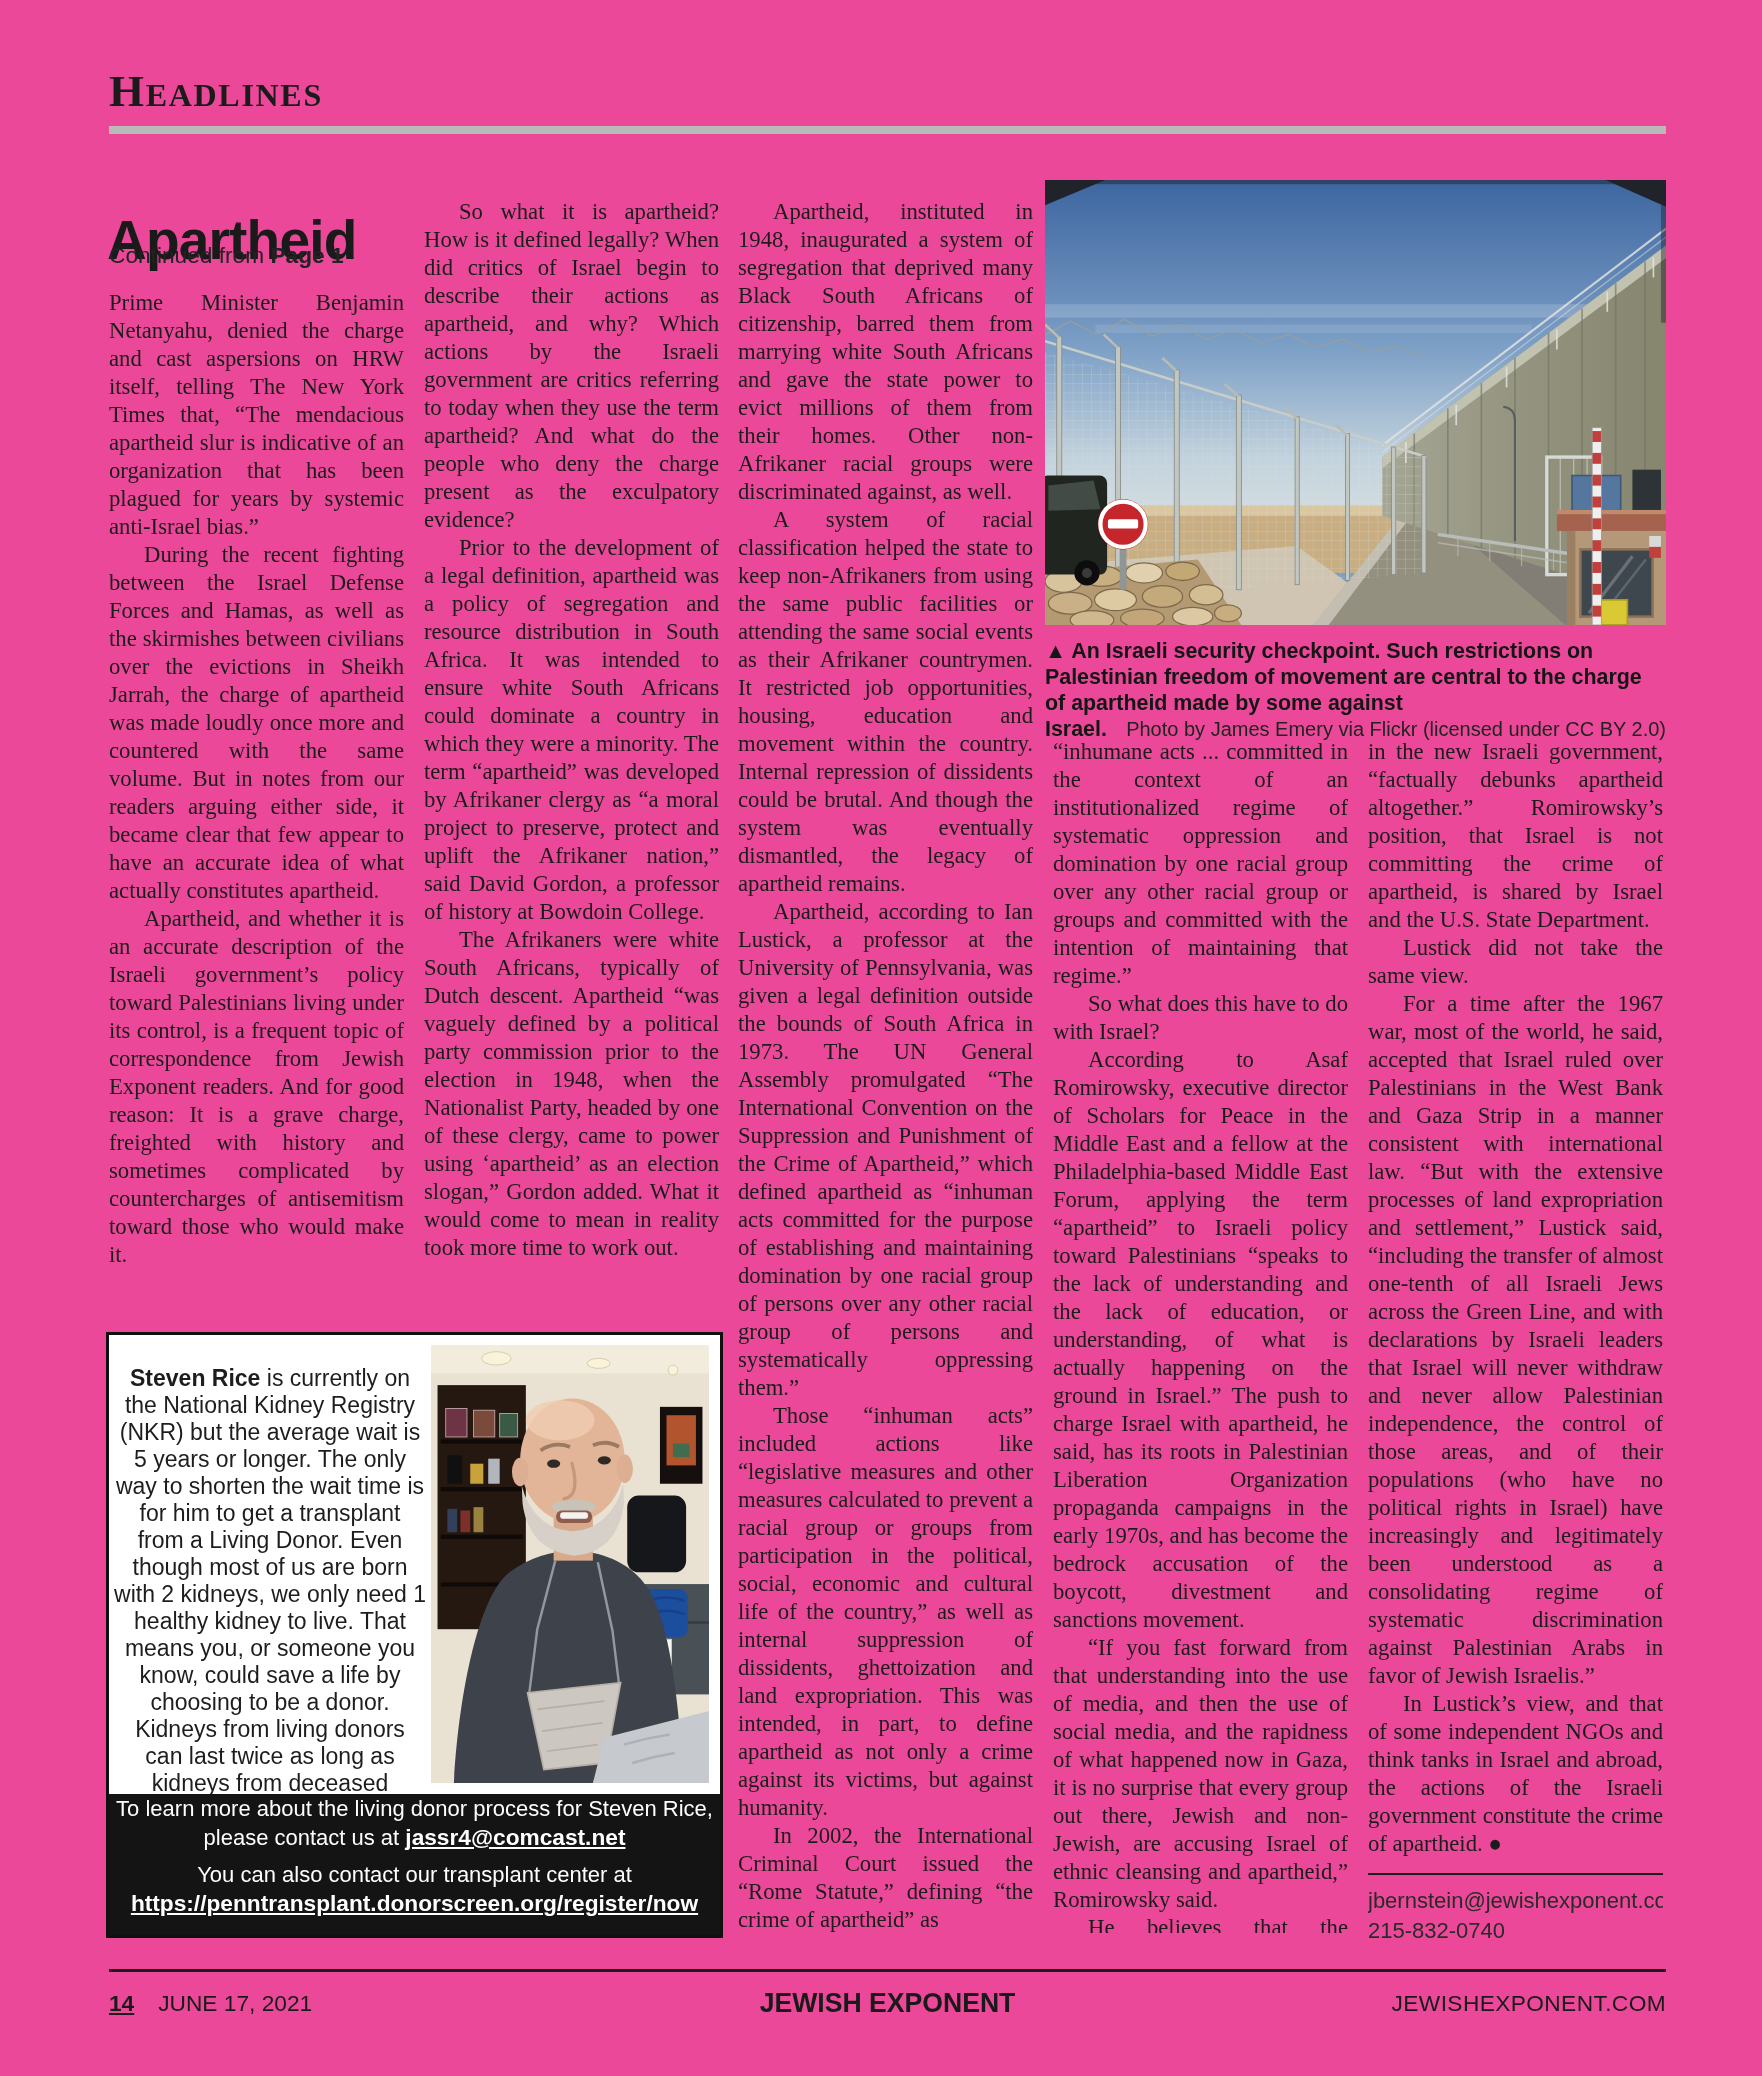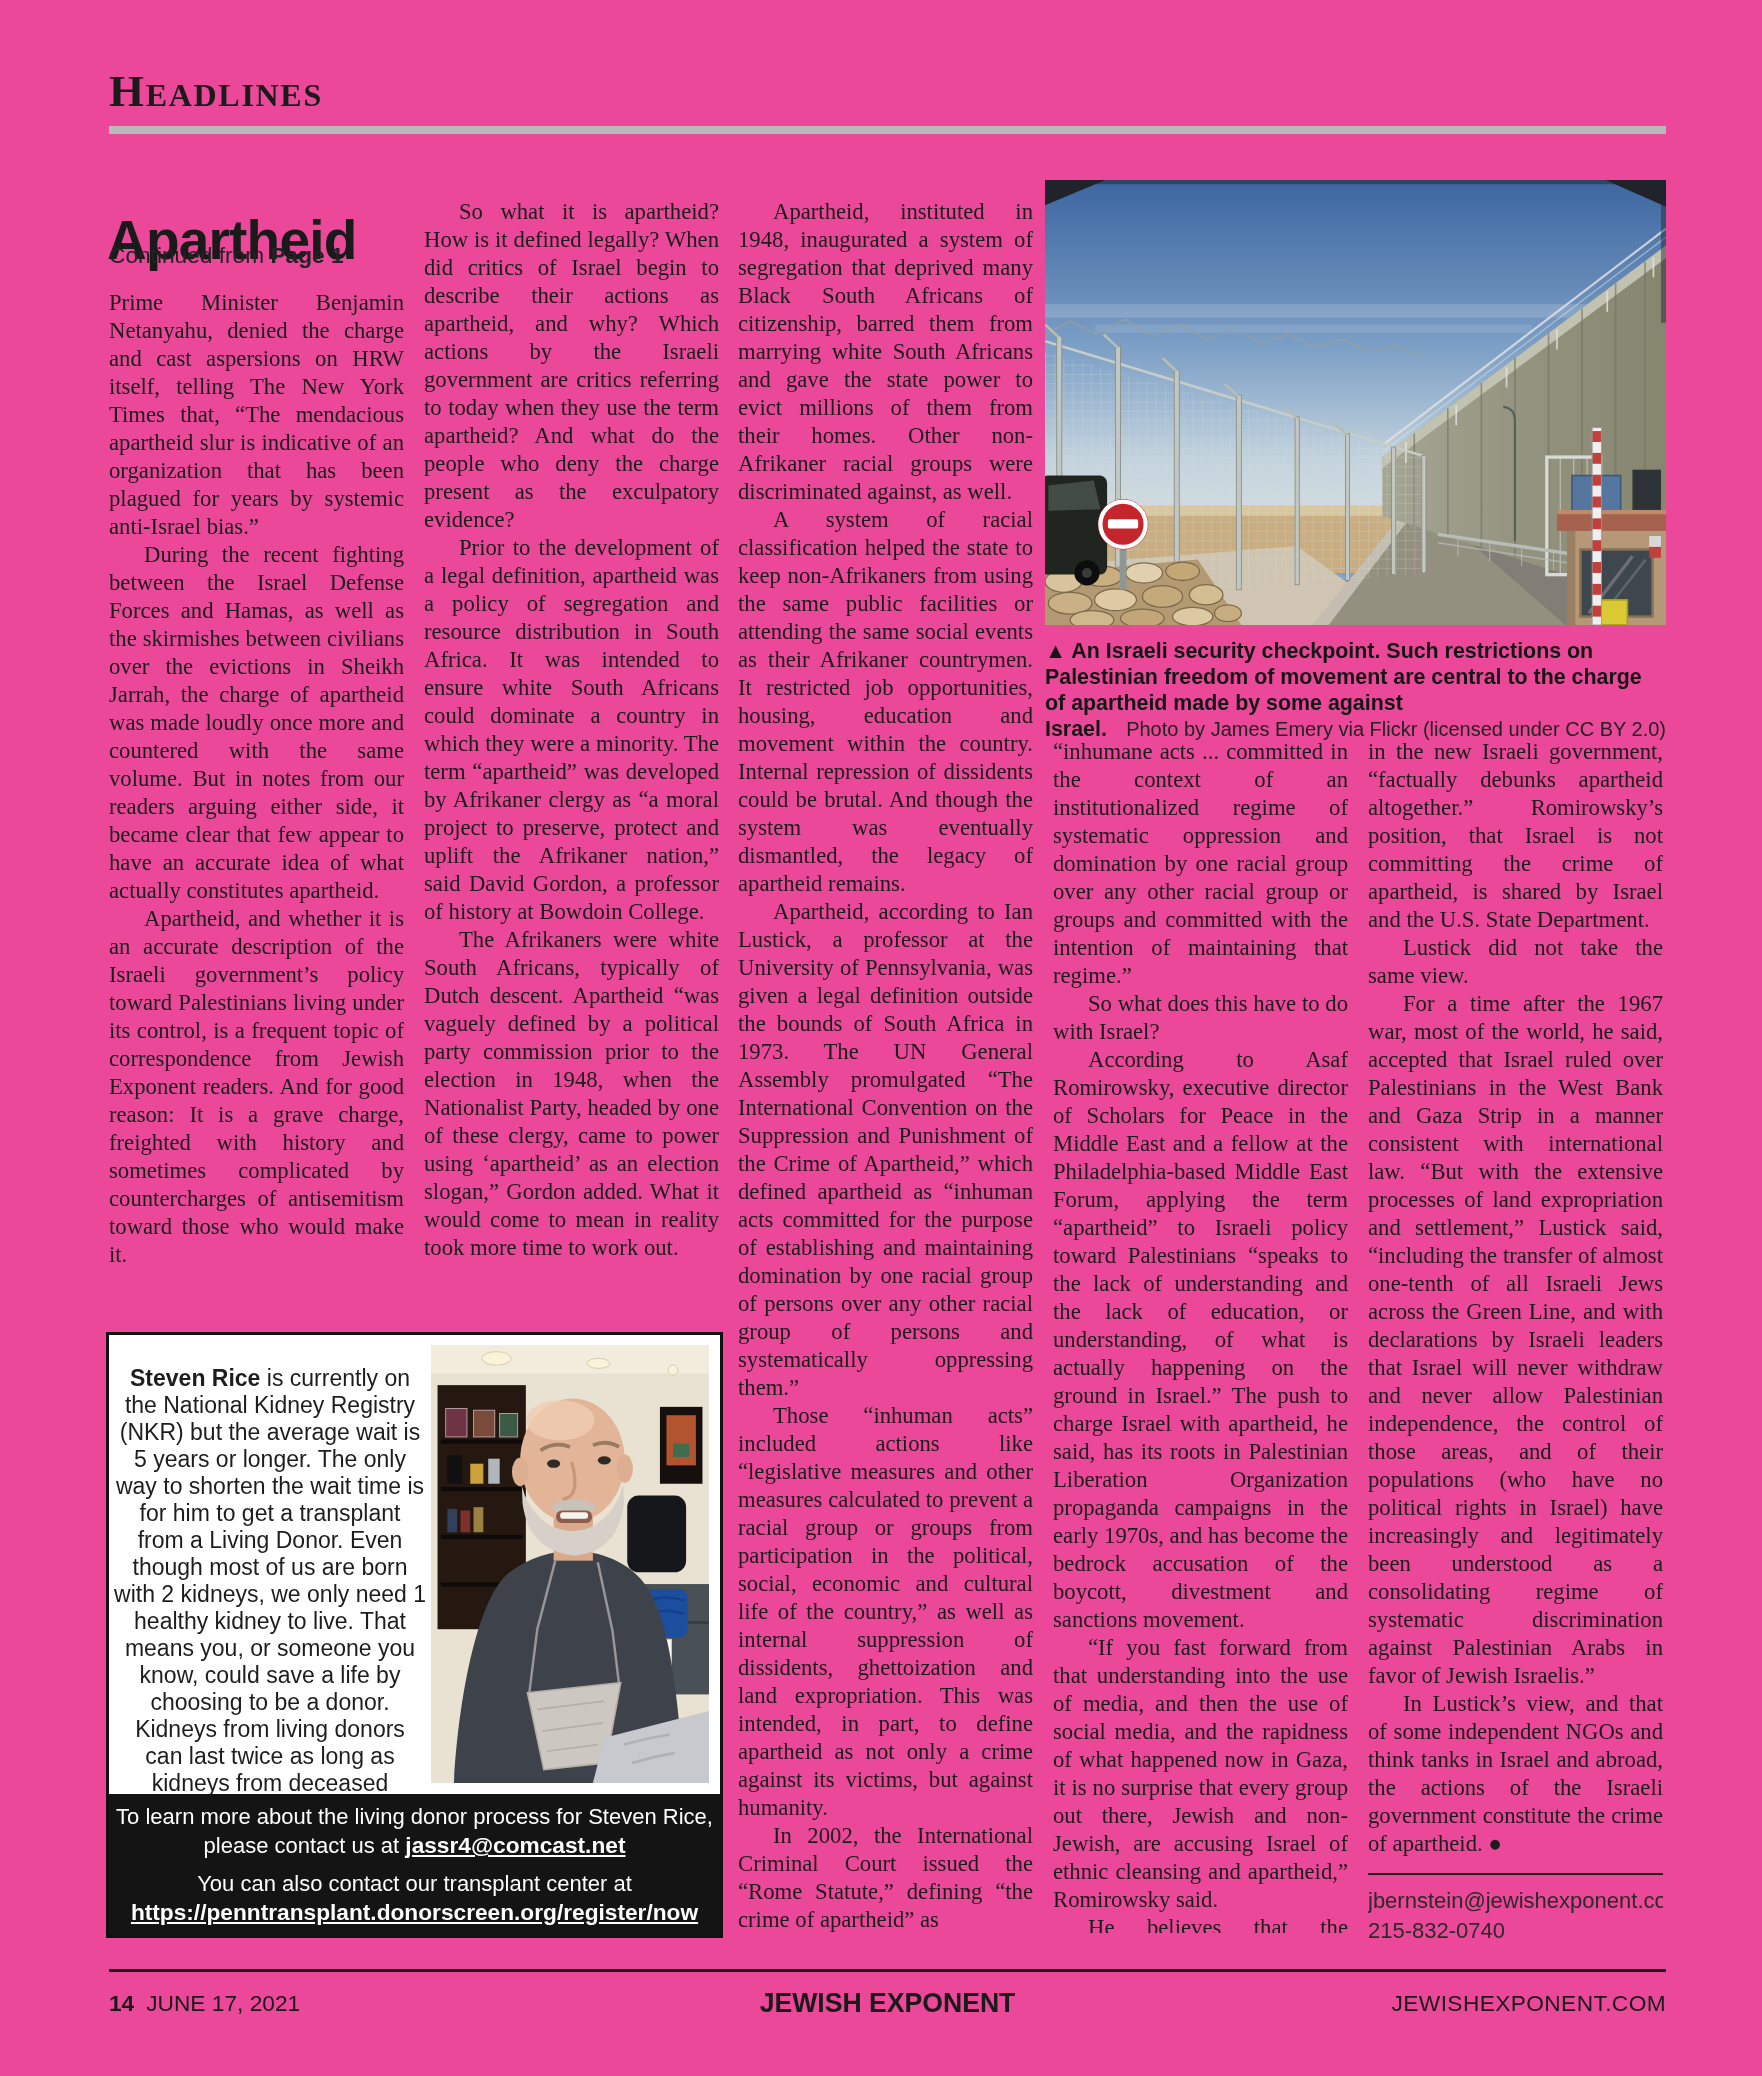--- a/index.html
+++ b/index.html
@@ -36,28 +36,28 @@
   .credit{font-weight:normal;font-size:20px;color:#222;}
   
   .donor-box{position:absolute;left:106px;top:1332px;width:617px;height:606px;border:3.4px solid #101010;
              box-sizing:border-box;background:#fff;}
   .donor-text{position:absolute;left:5px;top:30px;width:312px;text-align:center;
               font-family:"Liberation Sans",sans-serif;font-size:23px;line-height:27px;color:#1d1d1d;}
   .donor-photo{position:absolute;left:322px;top:10px;width:278px;height:438px;overflow:hidden;background:#e9e2d2;}
   .donor-photo svg{display:block;width:100%;height:100%;}
   .donor-bar{position:absolute;left:0;right:0;bottom:0;height:141px;background:#141414;color:#fff;
              font-family:"Liberation Sans",sans-serif;font-size:22px;line-height:29px;text-align:center;
-             display:flex;flex-direction:column;justify-content:center;gap:8.4px;}
+             display:flex;flex-direction:column;gap:8.4px;}
   .donor-bar b{font-size:22.7px;text-decoration:underline;}
   
   .footer-rule{position:absolute;left:109px;top:1969px;width:1557px;height:2.5px;background:#1a1a1a;}
   .footer{position:absolute;left:109px;top:1990px;width:1557px;font-family:"Liberation Sans",sans-serif;
           font-size:22.7px;color:#1a1a1a;}
   .footer .f-left{position:absolute;left:0;top:0;}
-  .footer .f-left b{margin-right:12px;}
+  .footer .f-left b{margin-right:24px;text-decoration:underline;}
   .footer .f-center{position:absolute;left:0;right:0;top:-3.4px;text-align:center;font-weight:bold;
                     font-size:28px;letter-spacing:0px;transform:scaleX(.95);}
   .footer .f-right{position:absolute;right:0;top:0;letter-spacing:0.4px;}
 </style>
 </head>
 <body>
 
 <div class="page">
 
   <div class="kicker">Headlines</div>

